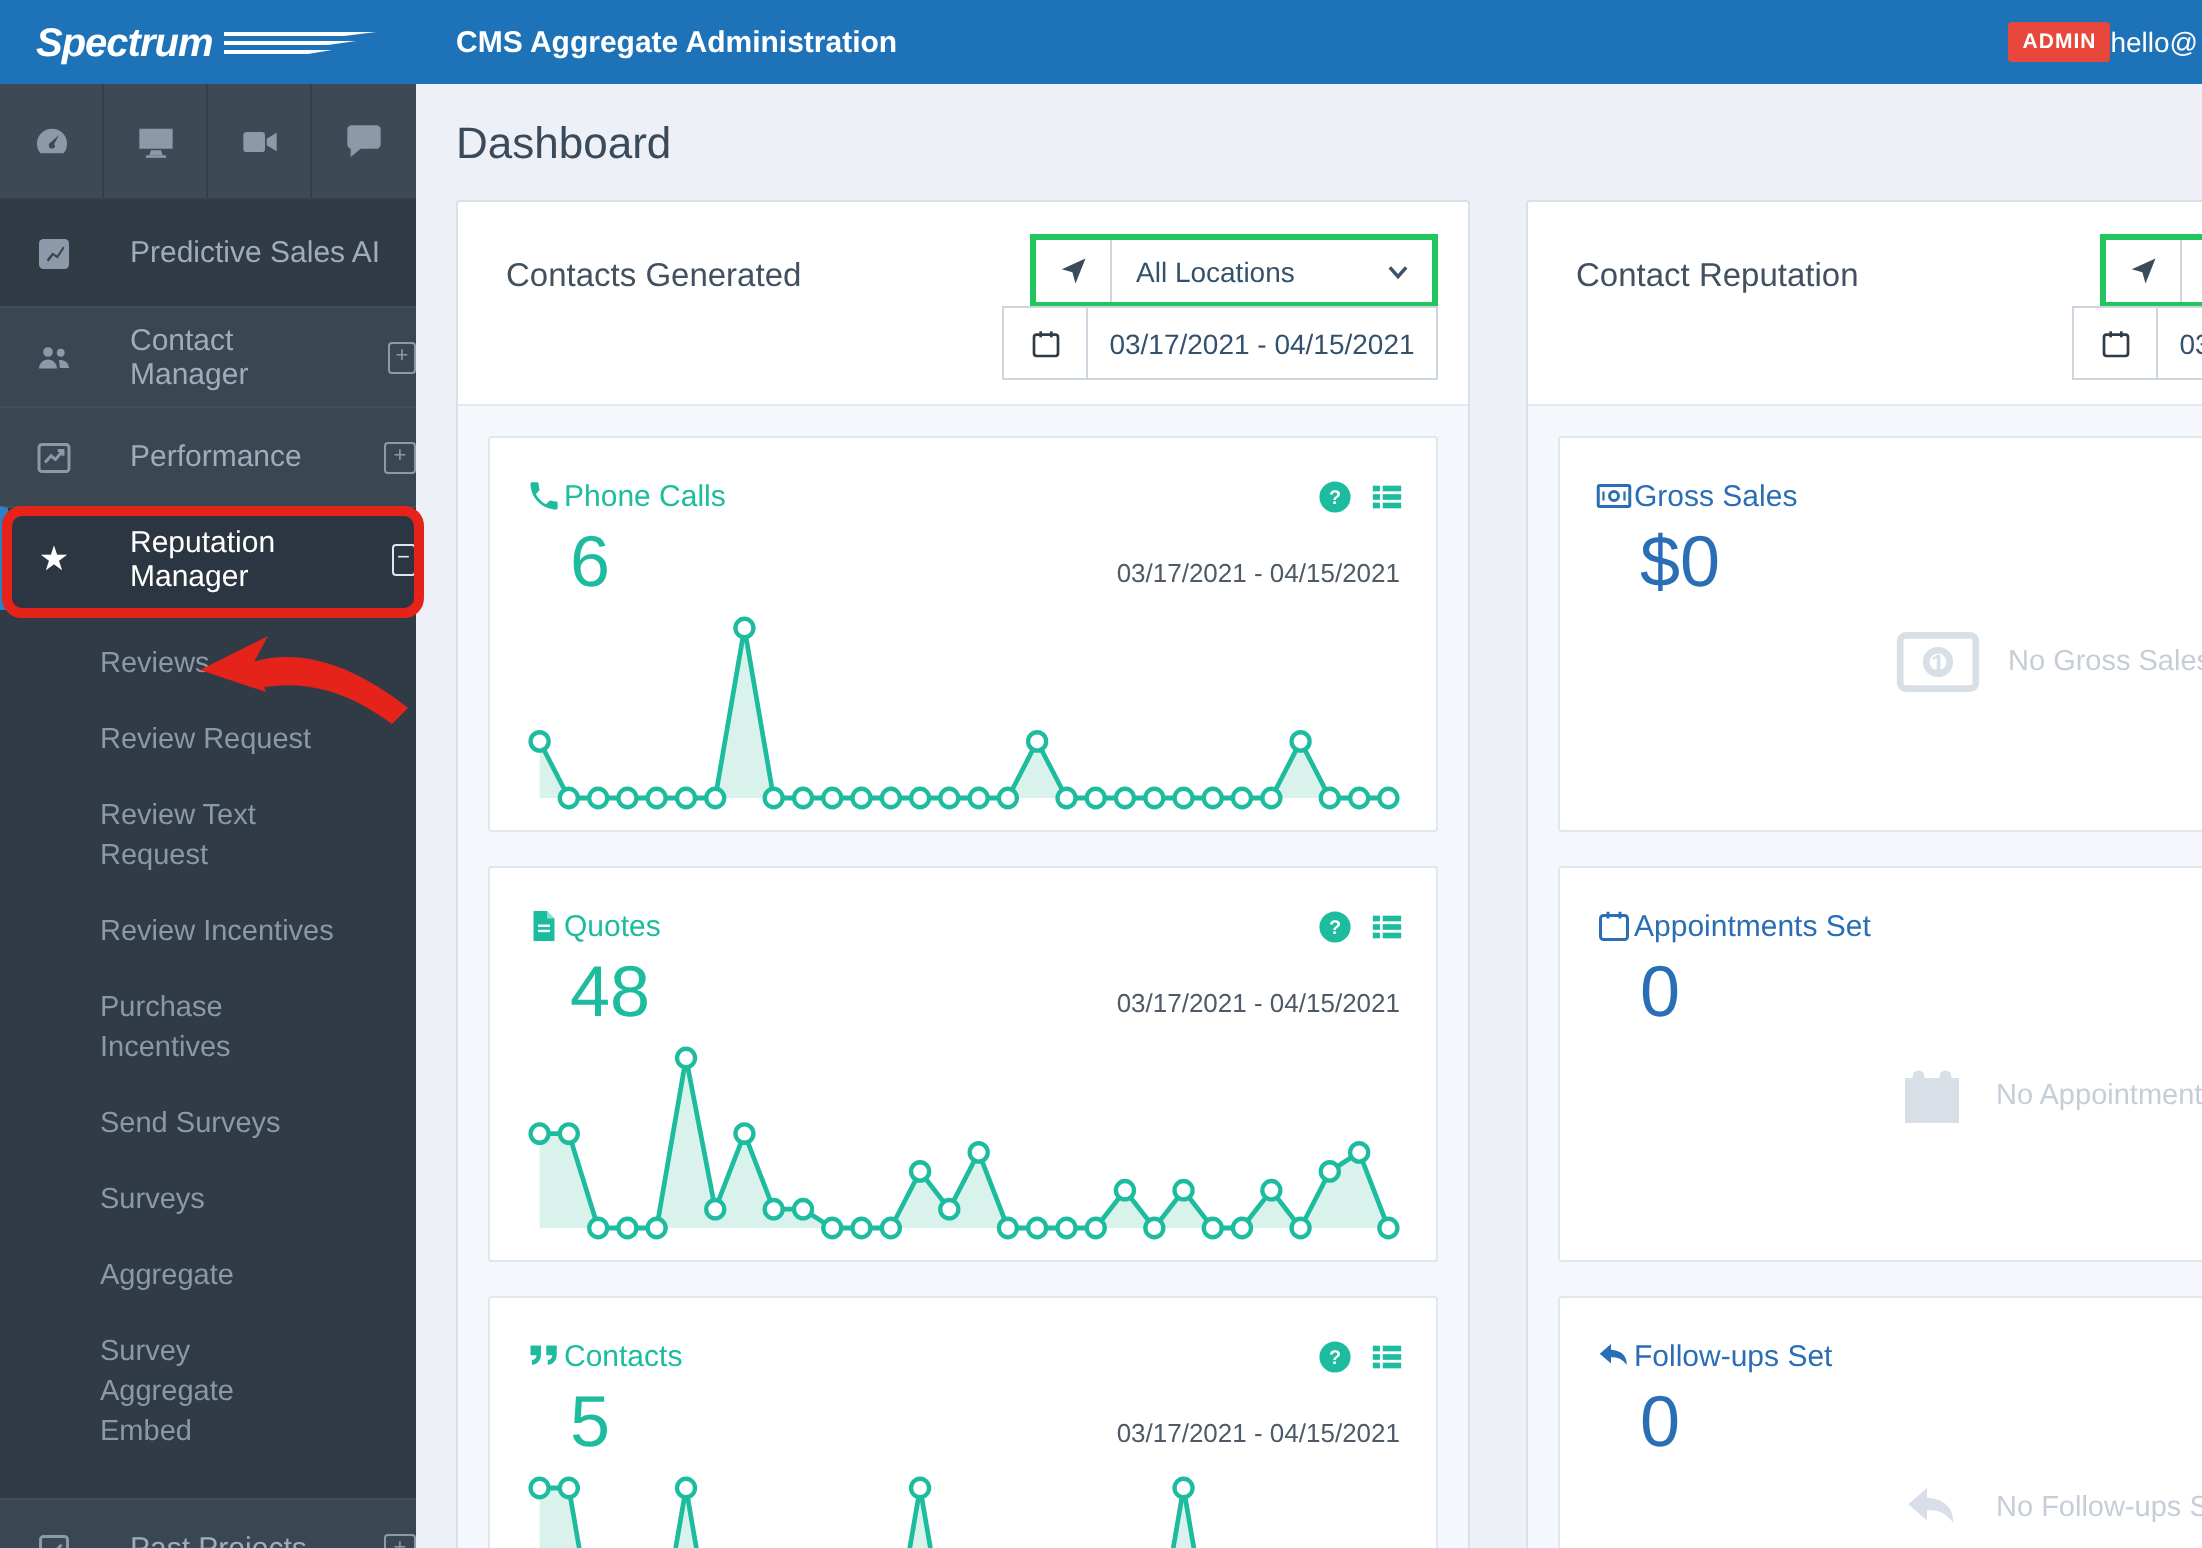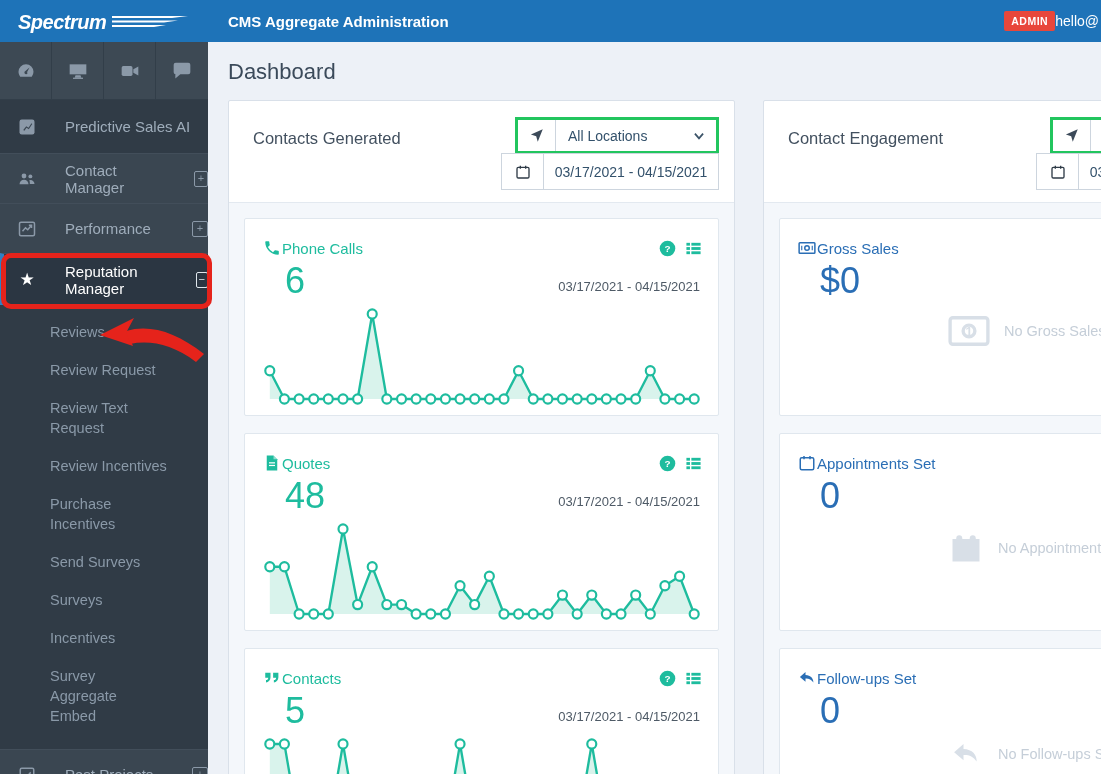--- a/index.html
+++ b/index.html
@@ -150,21 +150,21 @@
   </div>
 
   <div class="submenu">
     <div class="submenu-item">Reviews</div>
     <div class="submenu-item">Review Request</div>
     <div class="submenu-item">Review Text Request</div>
     <div class="submenu-item">Review Incentives</div>
     <div class="submenu-item">Purchase Incentives</div>
     <div class="submenu-item">Send Surveys</div>
     <div class="submenu-item">Surveys</div>
-    <div class="submenu-item">Incentives</div>
+    <div class="submenu-item">Aggregate</div>
     <div class="submenu-item" style="max-width:172px;">Survey Aggregate Embed</div>
   </div>
 
   <div class="nav-item">
     <svg class="nicon" viewBox="0 0 24 24" fill="none" stroke="currentColor" stroke-width="2">
         <rect x="3" y="3" width="18" height="18" rx="2"></rect>
         <path d="M7.5 12l3.2 3.2L17 8.5"></path>
       </svg>
     <span>Past Projects</span>
     <span class="expander">+</span>
@@ -386,21 +386,21 @@
               <circle cx="443.0" cy="94.0" r="4.6" fill="#ffffff" stroke="#1ebc9e" stroke-width="2.2"></circle>
             </svg>
           </div>
       </div>
 
     </div>
   </div>
 
   <div class="panel panel-right">
     <div class="panel-head">
-      <div class="panel-title">Contact Engagement</div>
+      <div class="panel-title">Contact Reputation</div>
       <div class="loc-box">
         <span class="loc-icon-cell">
           <svg width="15" height="15" viewBox="0 0 24 24" fill="currentColor">
               <polygon points="22,2 3,10.5 11.5,13 14,22"></polygon>
             </svg>
         </span>
         <span class="loc-label">All Locations</span>
 
       </div>
       <div class="date-box">

